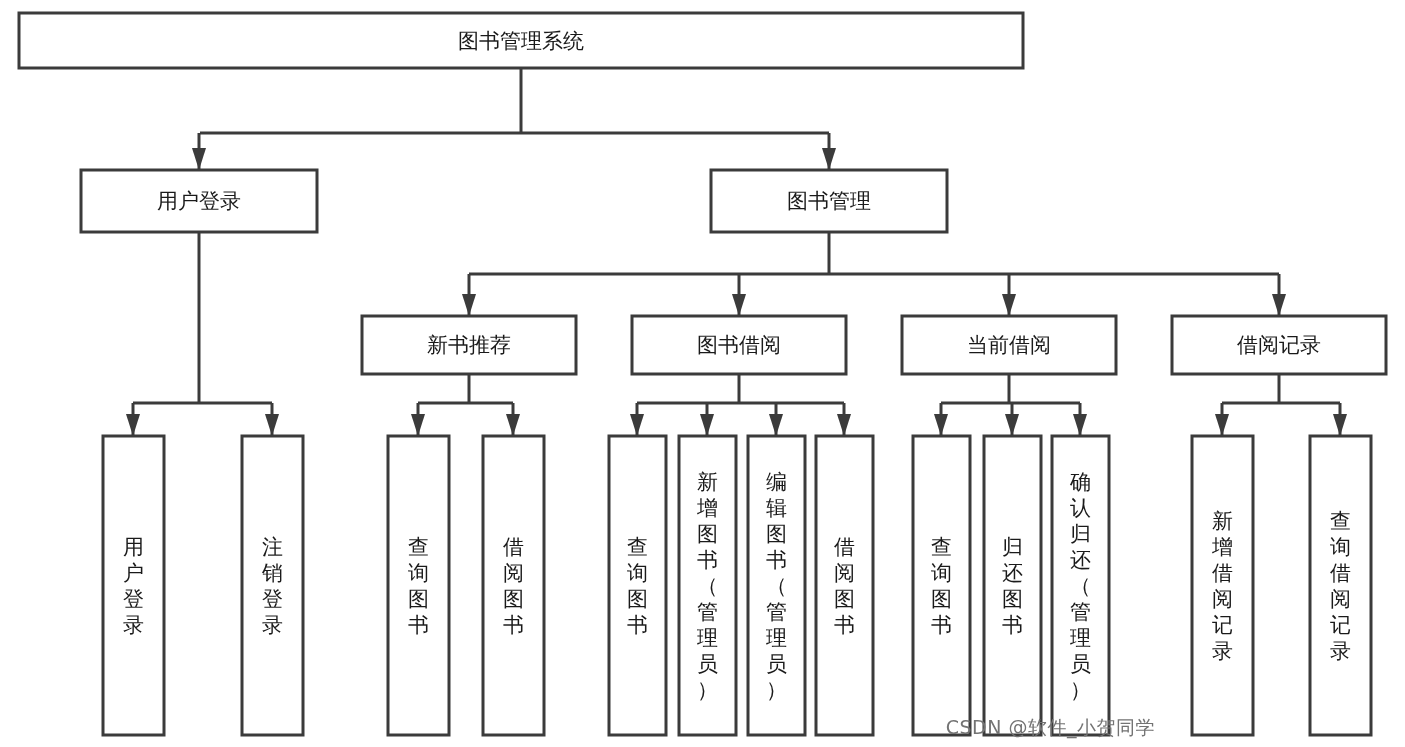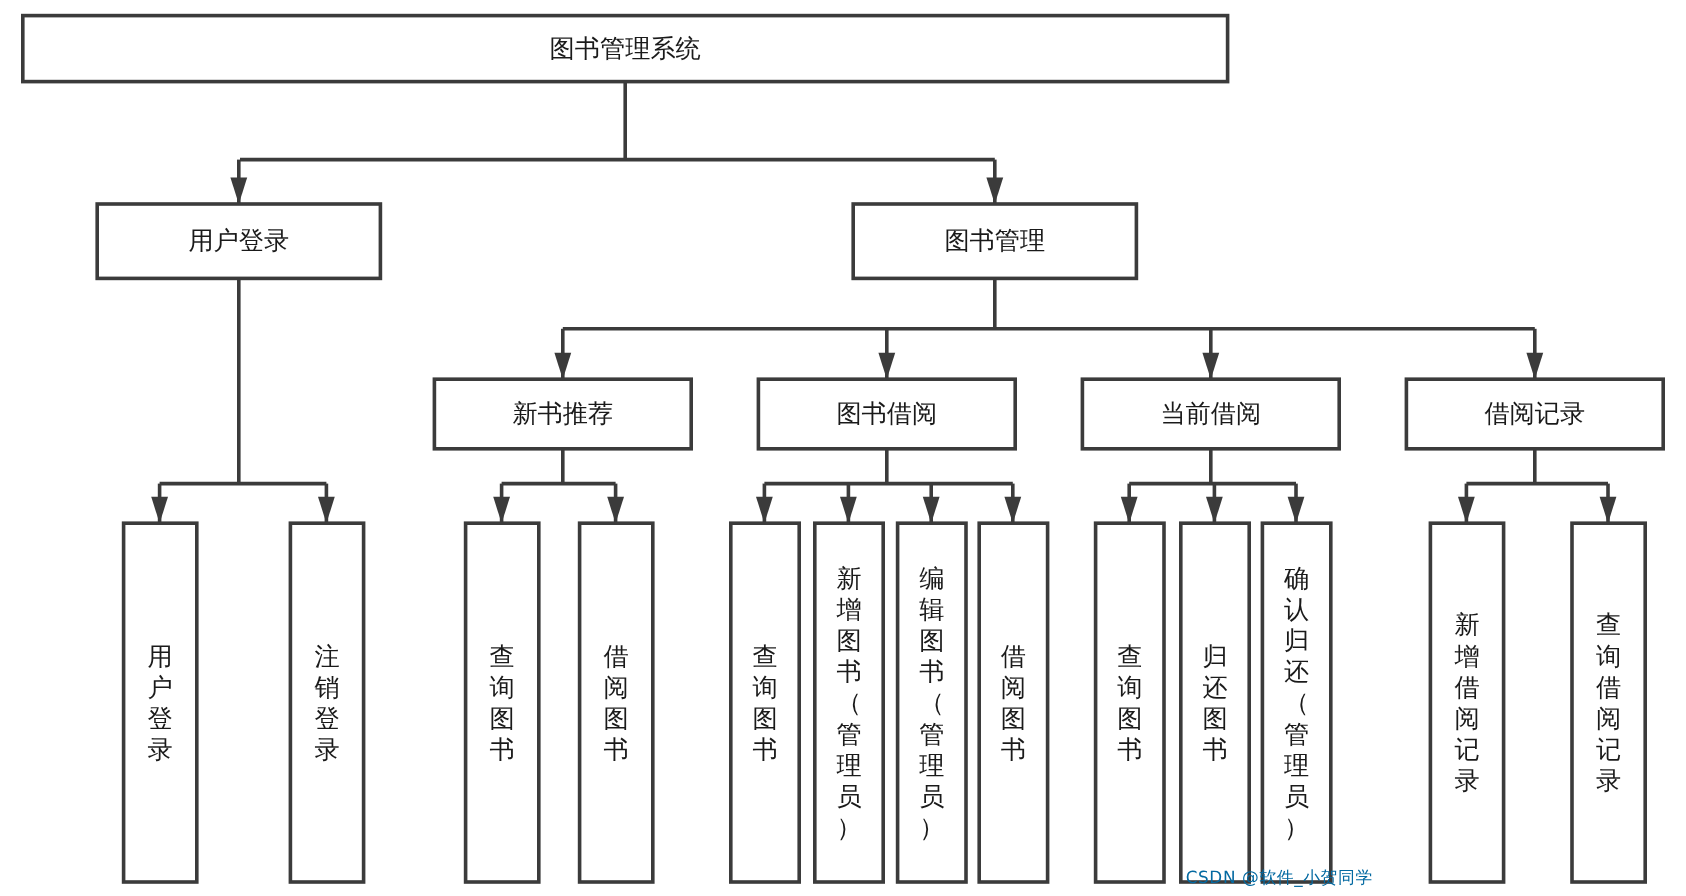--- a/index.html
+++ b/index.html
@@ -51,25 +51,25 @@
     stroke-width: 3;
     fill: none;
     stroke-linecap: butt;
   }
   .arrow-head {
     fill: #3b3b3b;
     stroke: none;
   }
   .watermark-text {
     position: absolute;
-    right: 12px;
+    right: 1px;
     bottom: 6px;
     font-family: "DejaVu Sans", "Liberation Sans", sans-serif;
-    font-size: 14px;
-    color: #0369a1;
+    font-size: 19px;
+    color: #737373;
     letter-spacing: 0.5px;
     white-space: nowrap;
     user-select: none;
   }
 </style>
 </head>
 <body>
 
 <div id="diagram-root">
   <svg id="flowchart" viewBox="0 0 1405 747" xmlns="http://www.w3.org/2000/svg">

